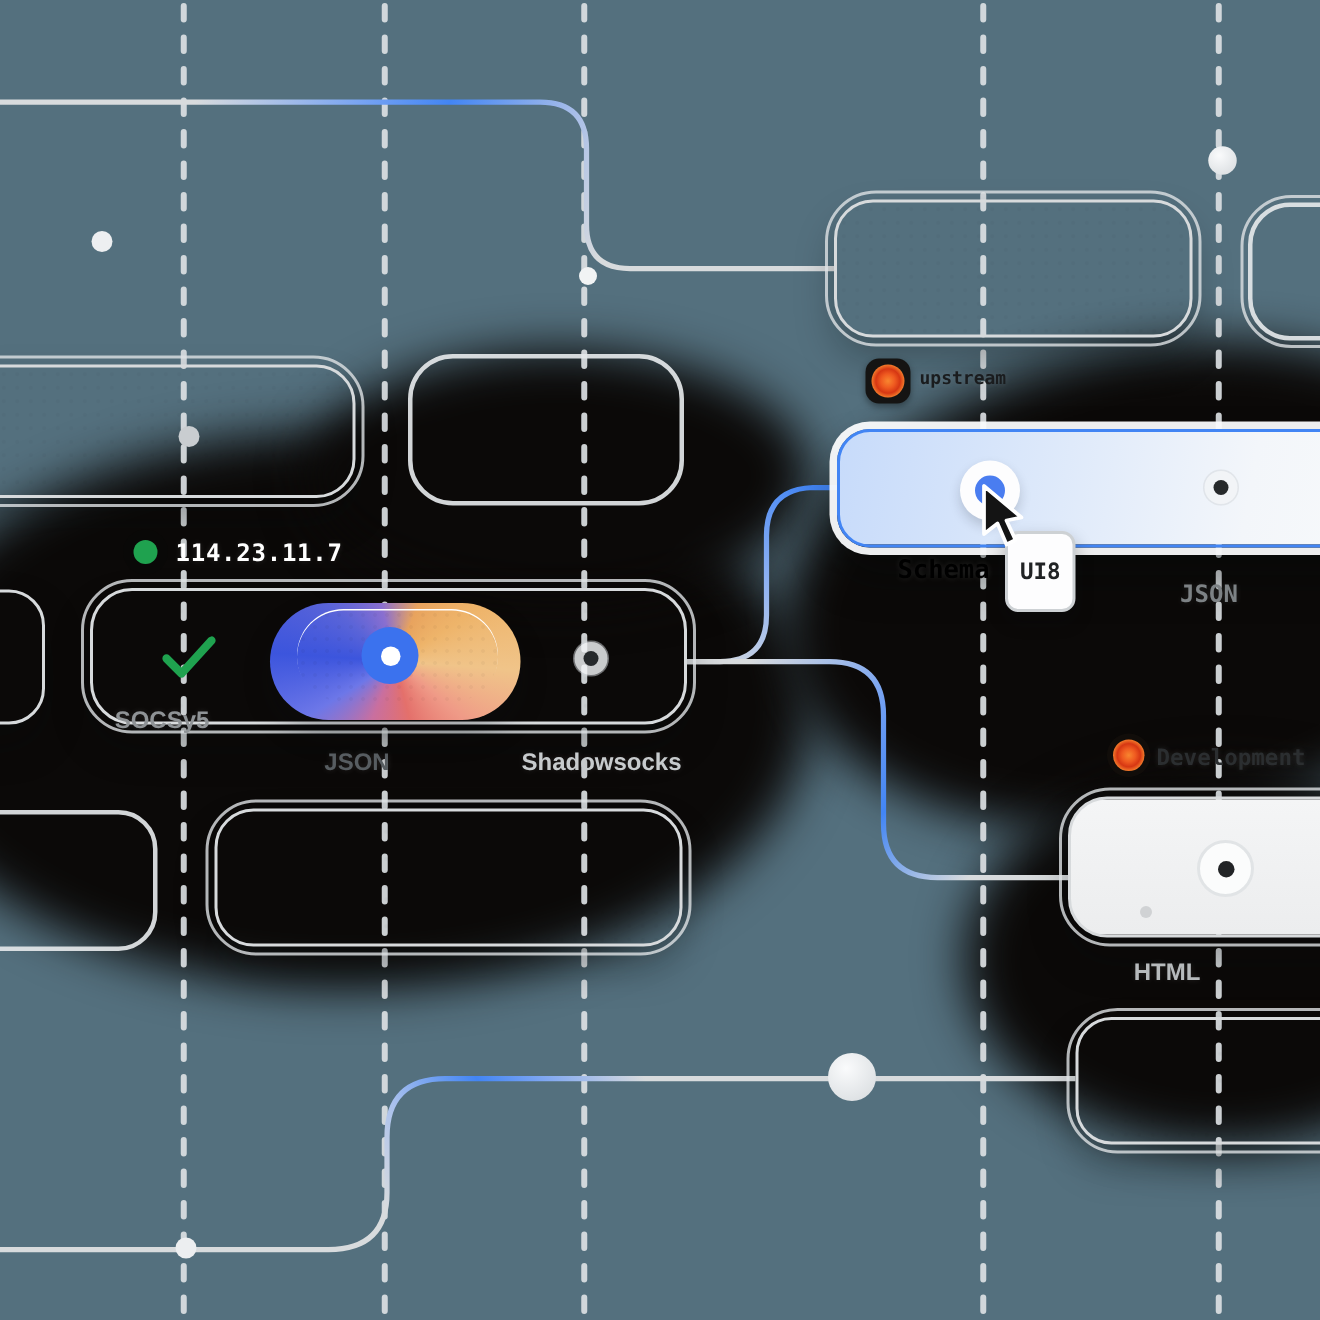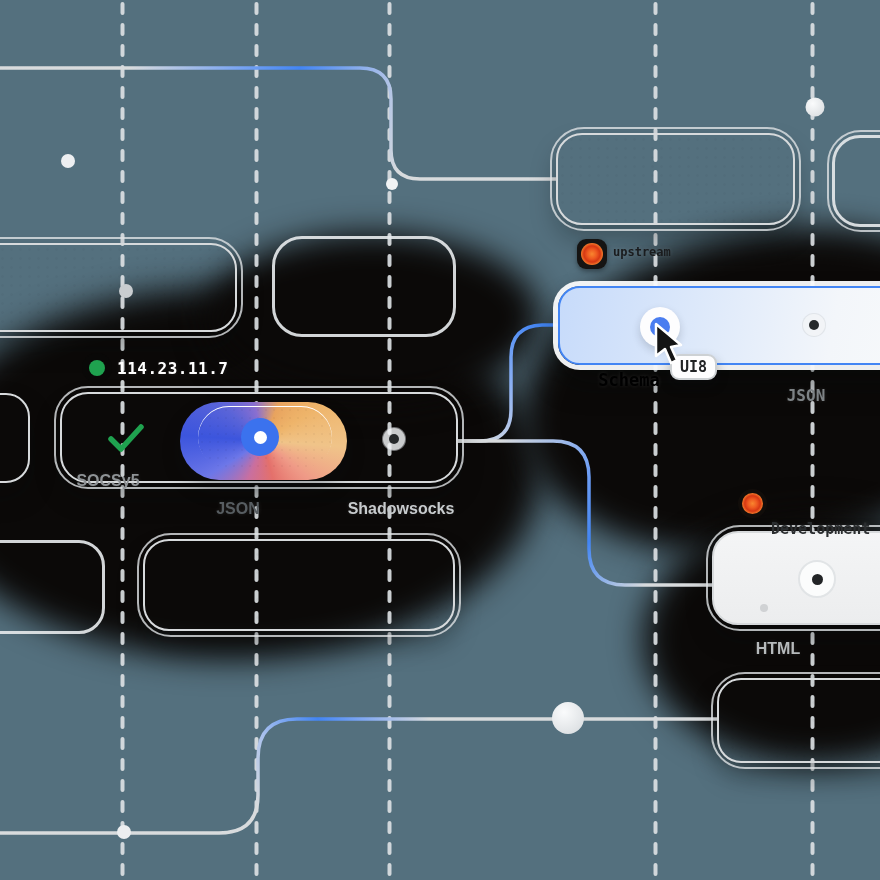--- a/index.html
+++ b/index.html
@@ -59,21 +59,21 @@
     text-shadow:0 0 4px rgba(255,255,255,.12);}
   .lbl.center{transform:translateX(-50%);}
   .mono{font-family:"DejaVu Sans Mono",monospace;}
   
   .target{border-radius:50%;
     background:radial-gradient(circle at 50% 50%,#f8862f 0%,#ef5a20 30%,#d63713 52%,#f8862f 74%,#e8561e 100%);}
   .upstream-chip{position:absolute;z-index:4;width:30px;height:30px;border-radius:9px;background:#151413;
     display:flex;align-items:center;justify-content:center;box-shadow:0 2px 5px rgba(0,0,0,.4);}
   
   .tooltip{position:absolute;z-index:6;background:#fdfdfe;border:2px solid #cdd1d4;border-radius:9px;
-    padding:2px 8px;font-size:15px;font-weight:bold;color:#212325;
+    padding:16px 8px;font-size:15px;font-weight:bold;color:#212325;
     box-shadow:0 6px 12px rgba(10,14,18,.3);}
   .cursor{position:absolute;z-index:7;}
   .ip-dot{position:absolute;z-index:4;width:16px;height:16px;border-radius:50%;background:#1fa24f;
     box-shadow:0 0 0 7px rgba(10,9,8,.92);}
   .check{position:absolute;z-index:4;}
 </style>
 </head>
 <body>
 
 <div class="stage">
@@ -183,21 +183,21 @@
   </div>
   <div class="lbl mono center" style="left:629px;top:370px;font-size:17px;color:#000000;">Schema</div>
   <div class="lbl mono center" style="left:790px;top:386px;font-size:16px;color:#7d8285;margin-left:16px;">JSON</div>
 
   <svg class="cursor" width="34" height="44" style="left:654px;top:322px;" viewBox="0 0 34 44">
     <polygon points="2,2 2,34 11,27 17,41 23,38 17,25 27,23" fill="#141414" stroke="#ffffff" stroke-width="2.5" stroke-linejoin="round"></polygon>
   </svg>
   <div class="tooltip mono" style="left:670px;top:354px;">UI8</div>
 
   <div class="target" style="position:absolute;z-index:4;left:742px;top:493px;width:21px;height:21px;box-shadow:0 0 0 4px rgba(18,14,11,.92);"></div>
-  <div class="lbl mono" style="left:771px;top:496px;font-size:15px;color:#2b2e30;margin-top:24px;">Development</div>
+  <div class="lbl mono" style="left:771px;top:496px;font-size:15px;color:#2b2e30;">Development</div>
 
   <div class="card white ring" style="left:712px;top:531px;width:240px;height:94px;background:linear-gradient(180deg,#f4f5f6,#ecedee);">
     <div class="radio-ringed" style="left:84px;top:27px;">
       <div class="pin"></div>
     </div>
     <div class="dot" style="left:46px;top:71px;width:8px;height:8px;background:#d0d2d4;"></div>
   </div>
   <div class="lbl center" style="left:778px;top:640px;font-size:16px;color:#b6babc;">HTML</div>
 
   <div class="card white ring" style="left:717px;top:678px;width:240px;height:85px;border-radius:24px;"></div>

